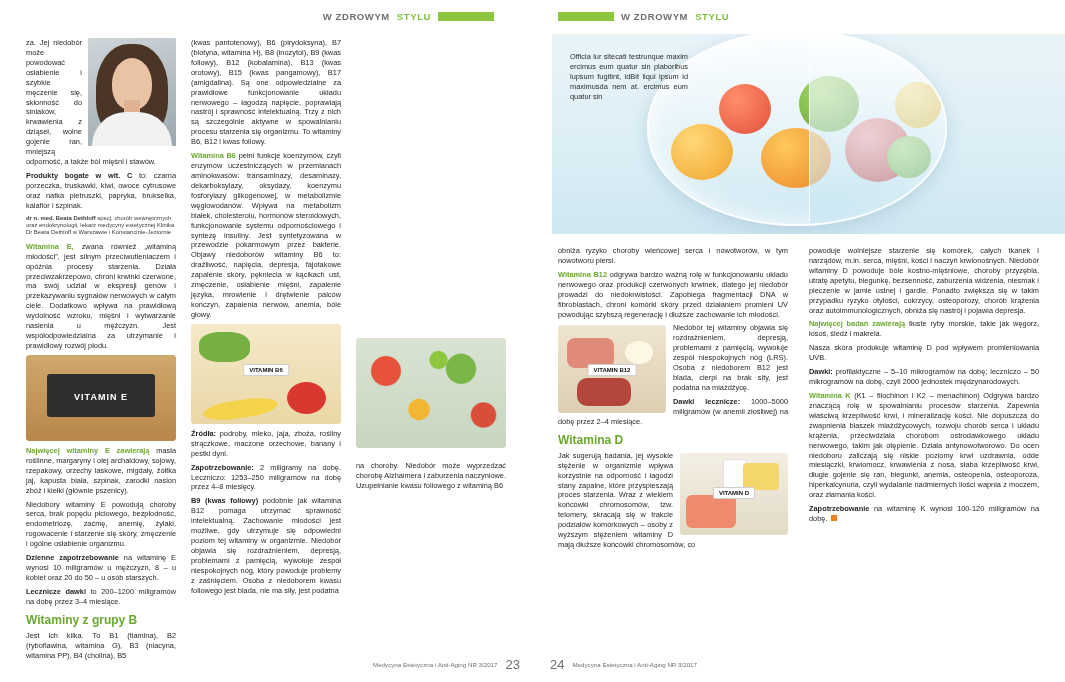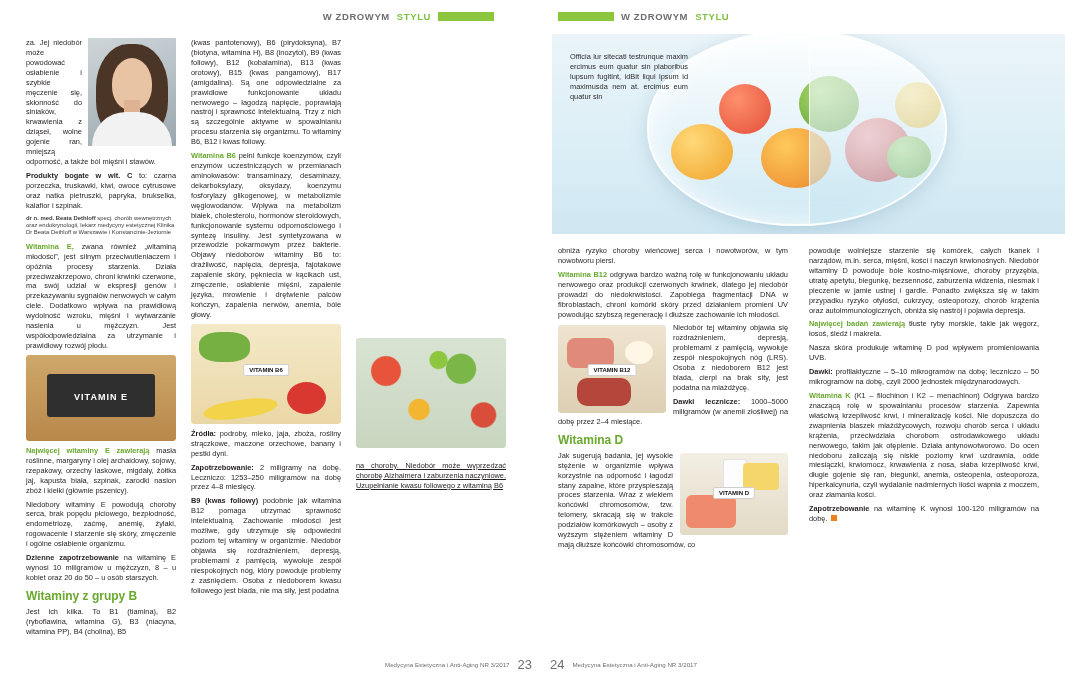--- a/index.html
+++ b/index.html
@@ -73,21 +73,21 @@
   .f2 { left:70px; top:52px; width:52px; height:50px; background:radial-gradient(circle at 35% 30%,#ff8f6e,#e2503a); }
   .f3 { left:112px; top:96px; width:70px; height:60px; background:radial-gradient(circle at 35% 30%,#ffc95a,#e9852b); }
   .f4 { left:150px; top:44px; width:60px; height:56px; background:radial-gradient(circle at 35% 30%,#a5d96a,#5f9b2e); }
   .f5 { left:196px; top:86px; width:66px; height:64px; background:radial-gradient(circle at 35% 30%,#ff9c9c,#c9302c); }
   .f6 { left:246px; top:50px; width:46px; height:46px; background:radial-gradient(circle at 35% 30%,#ffe07a,#e8b020); }
   .f7 { left:238px; top:104px; width:44px; height:42px; background:radial-gradient(circle at 35% 30%,#b7e07c,#6ba436); }
   .hero-text { position:absolute; left:18px; top:18px; width:118px; font-size:7.4px; line-height:1.35; color:#2b2b2b; text-align:justify; }
 
   
   .footer { position:absolute; bottom:10px; font-size:6.2px; color:#6d6e71; display:flex; align-items:center; gap:8px; }
-  .fl { right:0; }
+  .fl { right:12px; }
   .fr { left:18px; }
   .pageno { font-size:13px; color:#6d6e71; font-weight:normal; }
   .sq { display:inline-block; width:6px; height:6px; background:#f07f1a; margin-left:3px; }
 </style>
 </head>
 <body>
 
 <div class="spread">
 
   <div class="page left">
@@ -122,20 +122,22 @@
             <div class="board"></div>
             <div class="chalk" style="top:42%;">VITAMIN E</div>
           </div>
         </div>
 
         <p><span class="green">Najwięcej witaminy E zawierają</span>
            <span>masła roślinne, margaryny i olej archaidowy, sojowy, rzepakowy, orzechy laskowe, migdały, żółtka jaj, kapusta biała, szpinak, zarodki nasion zbóż i kiełki (głównie pszenicy).</span></p>
         <p>Niedobory witaminy E powodują choroby serca, brak popędu płciowego, bezpłodność, endometriozę, zaćmę, anemię, żylaki, rogowacenie i starzenie się skóry, zmęczenie i ogólne osłabienie organizmu.</p>
         <p><span class="lead">Dzienne zapotrzebowanie</span>
            <span>na witaminę E wynosi 10 miligramów u mężczyzn, 8 – u kobiet oraz 20 do 50 – u osób starszych.</span></p>
+        <p><span class="lead">Lecznicze dawki</span>
+           <span>to 200–1200 miligramów na dobę przez 3–4 miesiące.</span></p>
         <span class="greenhead">Witaminy z grupy B</span>
         <p>Jest ich kilka. To B1 (tiamina), B2 (ryboflawina, witamina G), B3 (niacyna, witamina PP), B4 (cholina), B5</p>
       </div>
 
       <div class="col">
         <p>(kwas pantotenowy), B6 (pirydoksyna), B7 (biotyna, witamina H), B8 (inozytol), B9 (kwas foliowy), B12 (kobalamina), B13 (kwas orotowy), B15 (kwas pangamowy), B17 (amigdalina). Są one odpowiedzialne za prawidłowe funkcjonowanie układu nerwowego – łagodzą napięcie, poprawiają nastrój i sprawność intelektualną. Trzy z nich są szczególnie aktywne w spowalnianiu procesu starzenia się organizmu. To witaminy B6, B12 i kwas foliowy.</p>
         <p><span class="green">Witamina B6</span>
            <span>pełni funkcje koenzymów, czyli enzymów uczestniczących w przemianach aminokwasów: transaminazy, desaminazy, dekarboksylazy, oksydazy, koenzymu fosforylazy glikogenowej, w metabolizmie węglowodanów. Wpływa na metabolizm białek, cholesterolu, hormonów steroidowych, funkcjonowanie systemu odpornościowego i syntezę insuliny. Jest syntetyzowana w przewodzie pokarmowym przez bakterie. Objawy niedoborów witaminy B6 to: drażliwość, napięcia, depresja, fajotakowe zapalenie skóry, pękniecia w kącikach ust, zmęczenie, osłabienie mięśni, zapalenie języka, mrowienie i drętwienie palców kończyn, zapalenia nerwów, anemia, bóle głowy.</span></p>
 
         <div class="imgbox">
@@ -152,21 +154,21 @@
         <p><span class="lead">Zapotrzebowanie:</span>
            <span>2 miligramy na dobę. Leczniczo: 1253–250 miligramów na dobę przez 4–8 miesięcy.</span></p>
         <p><span class="lead">B9 (kwas foliowy)</span>
            <span>podobnie jak witamina B12 pomaga utrzymać sprawność intelektualną. Zachowanie młodości jest możliwe, gdy utrzymuje się odpowiedni poziom tej witaminy w organizmie. Niedobór objawia się rozdrażnieniem, depresją, problemami z pamięcią, wywołuje zespół niespokojnych nóg, który powoduje problemy z zaśnięciem. Osoba z niedoborem kwasu foliowego jest blada, nie ma siły, jest podatna</span></p>
       </div>
 
       <div class="col">
         <div class="imgbox" style="margin-top:300px;">
           <div class="photo ph-veg" style="height:110px;"></div>
         </div>
-        <p style="margin-top:13px;text-decoration:underline;">na choroby. Niedobór może wyprzedzać chorobę Alzhaimera i zaburzenia naczyniowe. Uzupełnianie kwasu foliowego z witaminą B6</p>
+        <p style="margin-top:13px;">na choroby. Niedobór może wyprzedzać chorobę Alzhaimera i zaburzenia naczyniowe. Uzupełnianie kwasu foliowego z witaminą B6</p>
       </div>
     </div>
 
     <div class="footer fl">
       <span>Medycyna Estetyczna i Anti-Aging NR 3/2017</span>
       <span class="pageno">23</span>
     </div>
   </div>
 
   <div class="gutter-line"></div>

